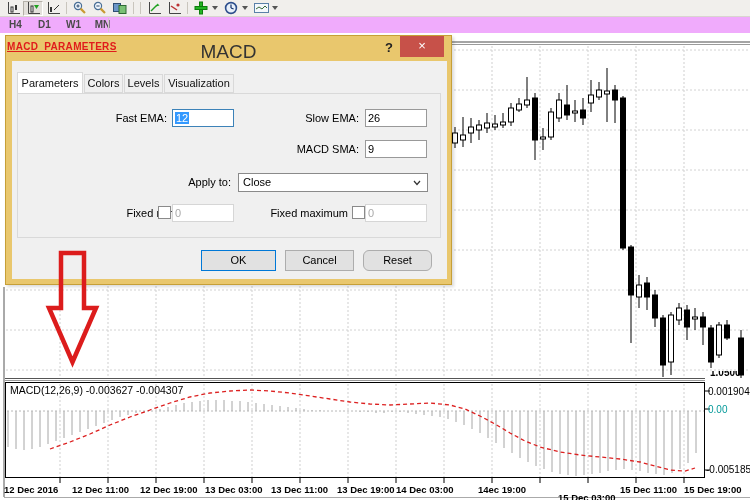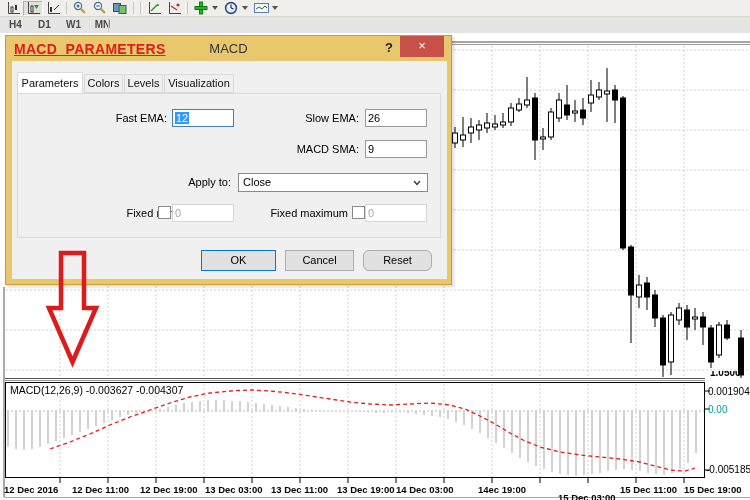--- a/index.html
+++ b/index.html
@@ -8,46 +8,46 @@
 
   
   .toolbar{position:absolute;left:0;top:0;width:750px;height:17px;background:#f1efec;
     border-bottom:1px solid #d9d5cf;display:flex;align-items:center;padding-left:3px;box-sizing:border-box;z-index:4;}
   .tbi{width:20px;height:15px;display:flex;align-items:center;justify-content:center;flex:0 0 auto;}
   .tbi.pressed{background:#e3e0db;border:1px solid #b4b0a8;border-right-color:#fff;border-bottom-color:#fff;box-sizing:border-box;}
   .tbsep{width:1px;height:12px;background:#c9c5bd;margin:0 3px;flex:0 0 auto;}
   .caret{width:0;height:0;border-left:3px solid transparent;border-right:3px solid transparent;border-top:4px solid #555;margin:0 3px 0 1px;flex:0 0 auto;}
 
   
-  .tfrow{position:absolute;left:0;top:17px;width:750px;height:16px;background:#e5e5e5;z-index:4;}
+  .tfrow{position:absolute;left:0;top:17px;width:750px;height:16px;background:#f0abfc;z-index:4;}
   .tfbtn{position:absolute;top:1px;height:14px;width:27px;text-align:center;font-size:10px;font-weight:bold;
     color:#4a4a4a;line-height:14px;cursor:default;}
   .tfdiv{position:absolute;left:108px;top:1px;width:1px;height:14px;background:#cfccc6;}
 
   
   #chart-svg{position:absolute;left:0;top:0;z-index:1;}
 
   
   .pricelbl{position:absolute;font-size:10px;font-weight:400;color:#000;white-space:nowrap;z-index:3;}
   .pricelbl.zero{color:#069a9a;}
   .clipbox{position:absolute;left:710px;top:371px;width:32px;height:8px;overflow:hidden;z-index:3;}
   .clipbox span{display:block;margin-top:-4px;font-size:10px;font-weight:600;color:#000;}
   .macdlbl{position:absolute;left:10px;top:384px;font-size:10.5px;color:#000;z-index:3;white-space:nowrap;}
   #timeaxis{position:absolute;left:0;top:484px;width:750px;height:14px;z-index:3;}
   .timelbl{position:absolute;top:0;font-size:9.5px;font-weight:600;color:#000;white-space:nowrap;}
 
   
   .dlg{position:absolute;left:5px;top:35px;width:447px;height:250px;background:#e9c76d;
     border:1px solid #c69f37;box-sizing:border-box;z-index:10;box-shadow:2px 2px 3px rgba(0,0,0,0.15);}
   .dlg-title{position:absolute;left:0;top:0;width:100%;height:25px;}
-  .dlg-title-text{position:absolute;left:0;top:5px;width:100%;text-align:center;font-size:13px;color:#333;}
+  .dlg-title-text{position:absolute;left:0;top:5px;width:100%;text-align:center;font-size:19px;color:#333;}
   .dlg-help{position:absolute;right:58px;top:4px;font-size:13px;font-weight:bold;color:#222;cursor:default;}
   .dlg-close{position:absolute;right:7px;top:0px;width:44px;height:21px;background:#c75149;color:#fff;
     text-align:center;line-height:20px;font-size:13px;cursor:default;}
-  .annot{position:absolute;left:8px;top:5px;font-size:14px;font-weight:bold;color:#e01c1c;
+  .annot{position:absolute;left:1px;top:5px;font-size:10px;font-weight:bold;color:#e01c1c;
     text-decoration:underline;letter-spacing:0.3px;white-space:pre;z-index:11;}
   .dlg-client{position:absolute;left:6px;top:25px;width:435px;height:218px;background:#f0f0f0;}
   .tab{position:absolute;top:13px;height:19px;background:#f0f0f0;border:1px solid #d9d9d9;box-sizing:border-box;
     font-size:11px;color:#111;text-align:center;line-height:17px;cursor:default;}
   .tab.active{top:11px;height:22px;background:#fff;border-bottom:none;line-height:20px;}
   .tabpage{position:absolute;left:5px;top:32px;width:424px;height:145px;border:1px solid #d9d9d9;background:#f0f0f0;box-sizing:border-box;}
   .flabel{position:absolute;font-size:11px;color:#000;text-align:right;white-space:nowrap;}
   .fin{position:absolute;height:18px;background:#fff;border:1px solid #999;box-sizing:border-box;
     font-size:11px;color:#000;line-height:16px;padding-left:2px;}
   .fin.focus{border-color:#3c82b8;}

